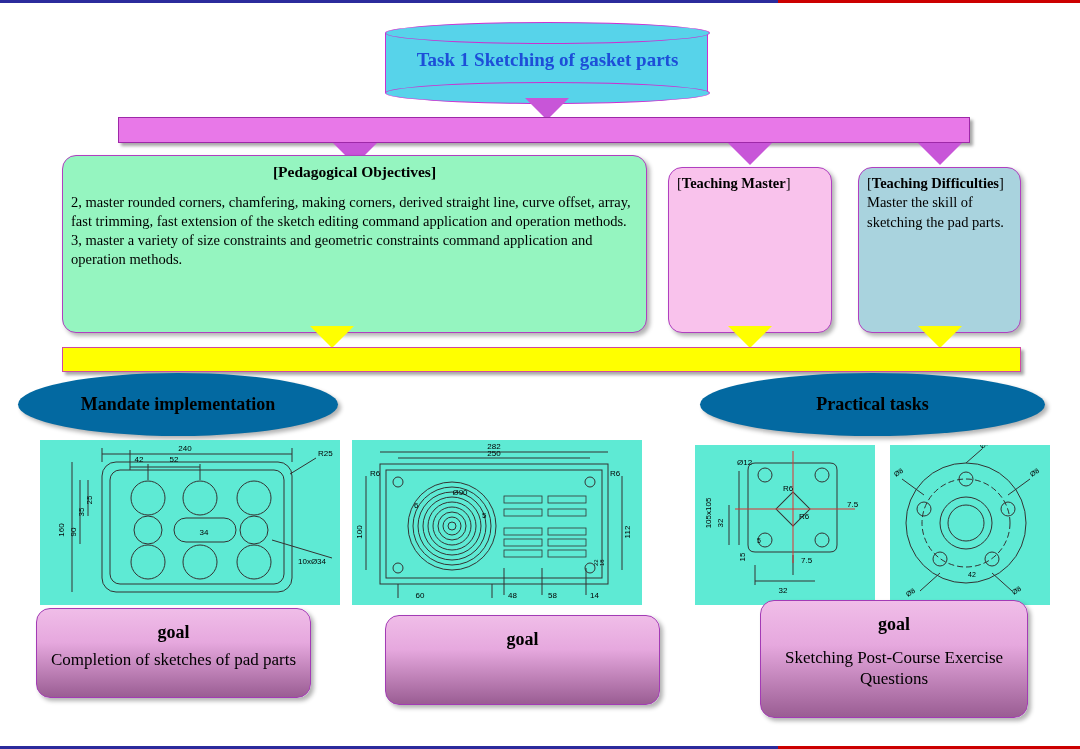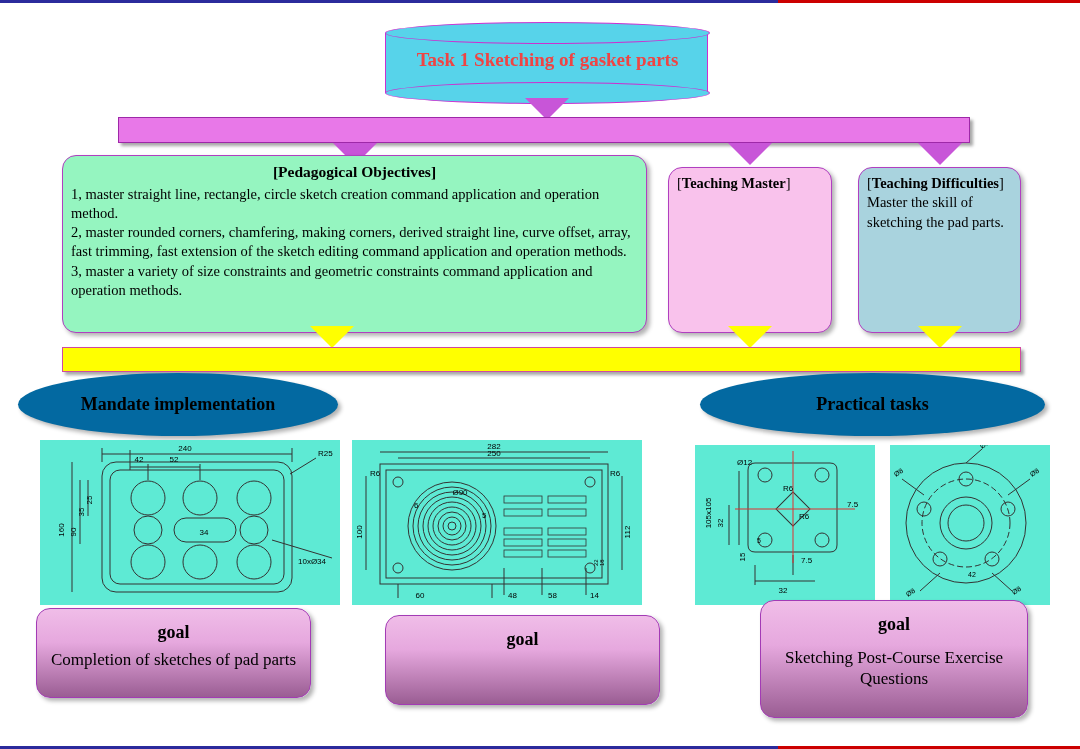--- a/index.html
+++ b/index.html
@@ -65,21 +65,21 @@
     border: 1.5px solid #cc2fd0;
     box-sizing: border-box;
   }
   .cyl-text {
     position: absolute;
     left: 0; top: 26px;
     width: 325px;
     text-align: center;
     font-weight: bold;
     font-size: 19px;
-    color: #ef4444;
+    color: #1d4ed8;
     line-height: 1.25;
   }
 
   
   .arrow-down {
     position: absolute;
     width: 0; height: 0;
   }
   .arr-purple { border-left: 22px solid transparent; border-right: 22px solid transparent; border-top: 22px solid #c855d8; }
   .arr-yellow { border-left: 22px solid transparent; border-right: 22px solid transparent; border-top: 22px solid #ffff00; }
@@ -129,21 +129,21 @@
   }
   #difficulties-box {
     left: 858px; top: 167px;
     width: 163px; height: 166px;
     background: #a9d3de;
   }
   .box-title {
     text-align: center;
     font-weight: bold;
     font-size: 15.5px;
-    margin-bottom: 2px;
+    margin-bottom: 10px;
   }
   .box-body p { margin: 0; }
   .inline-head { font-weight: bold; }
 
   
   .ellipse {
     position: absolute;
     border-radius: 50%;
     background: #0369a1;
     display: flex;
@@ -212,21 +212,20 @@
 
   <div class="bar-purple"></div>
 
   <div class="arrow-down arr-purple" style="left:333px; top:143px;"></div>
   <div class="arrow-down arr-purple" style="left:728px; top:143px;"></div>
   <div class="arrow-down arr-purple" style="left:918px; top:143px;"></div>
 
   <div class="rbox" id="objectives-box">
     <div class="box-title">[Pedagogical Objectives]</div>
     <div class="box-body">
-      <p>1, master straight line, rectangle, circle sketch creation command application and operation method.</p>
       <p>2, master rounded corners, chamfering, making corners, derived straight line, curve offset, array, fast trimming, fast extension of the sketch editing command application and operation methods.</p>
       <p>3, master a variety of size constraints and geometric constraints command application and operation methods.</p>
     </div>
   </div>
 
   <div class="rbox" id="focus-box">
     <div><span>[</span><span class="inline-head">Teaching Master</span><span>]</span></div>
   </div>
 
   <div class="rbox" id="difficulties-box">

